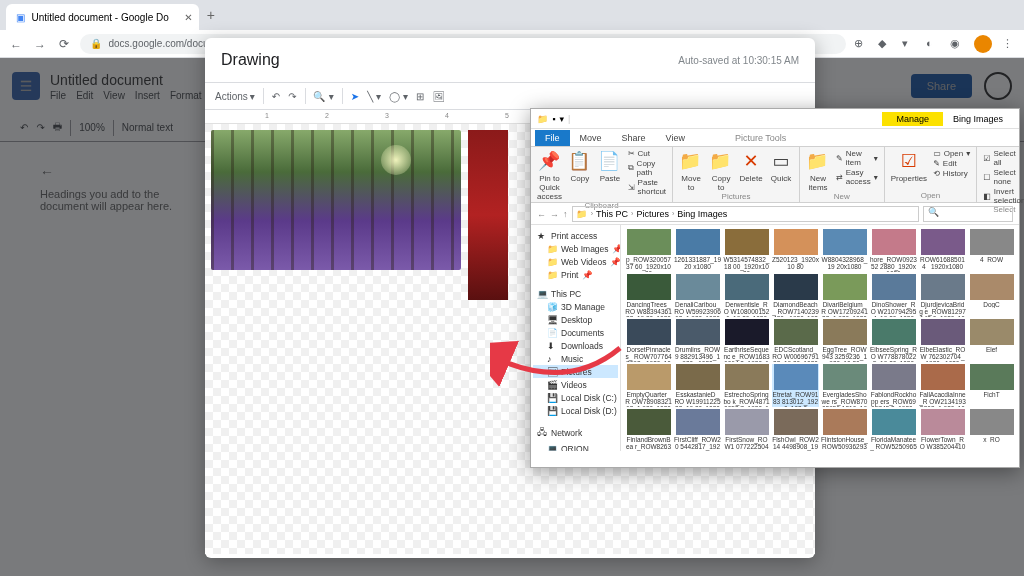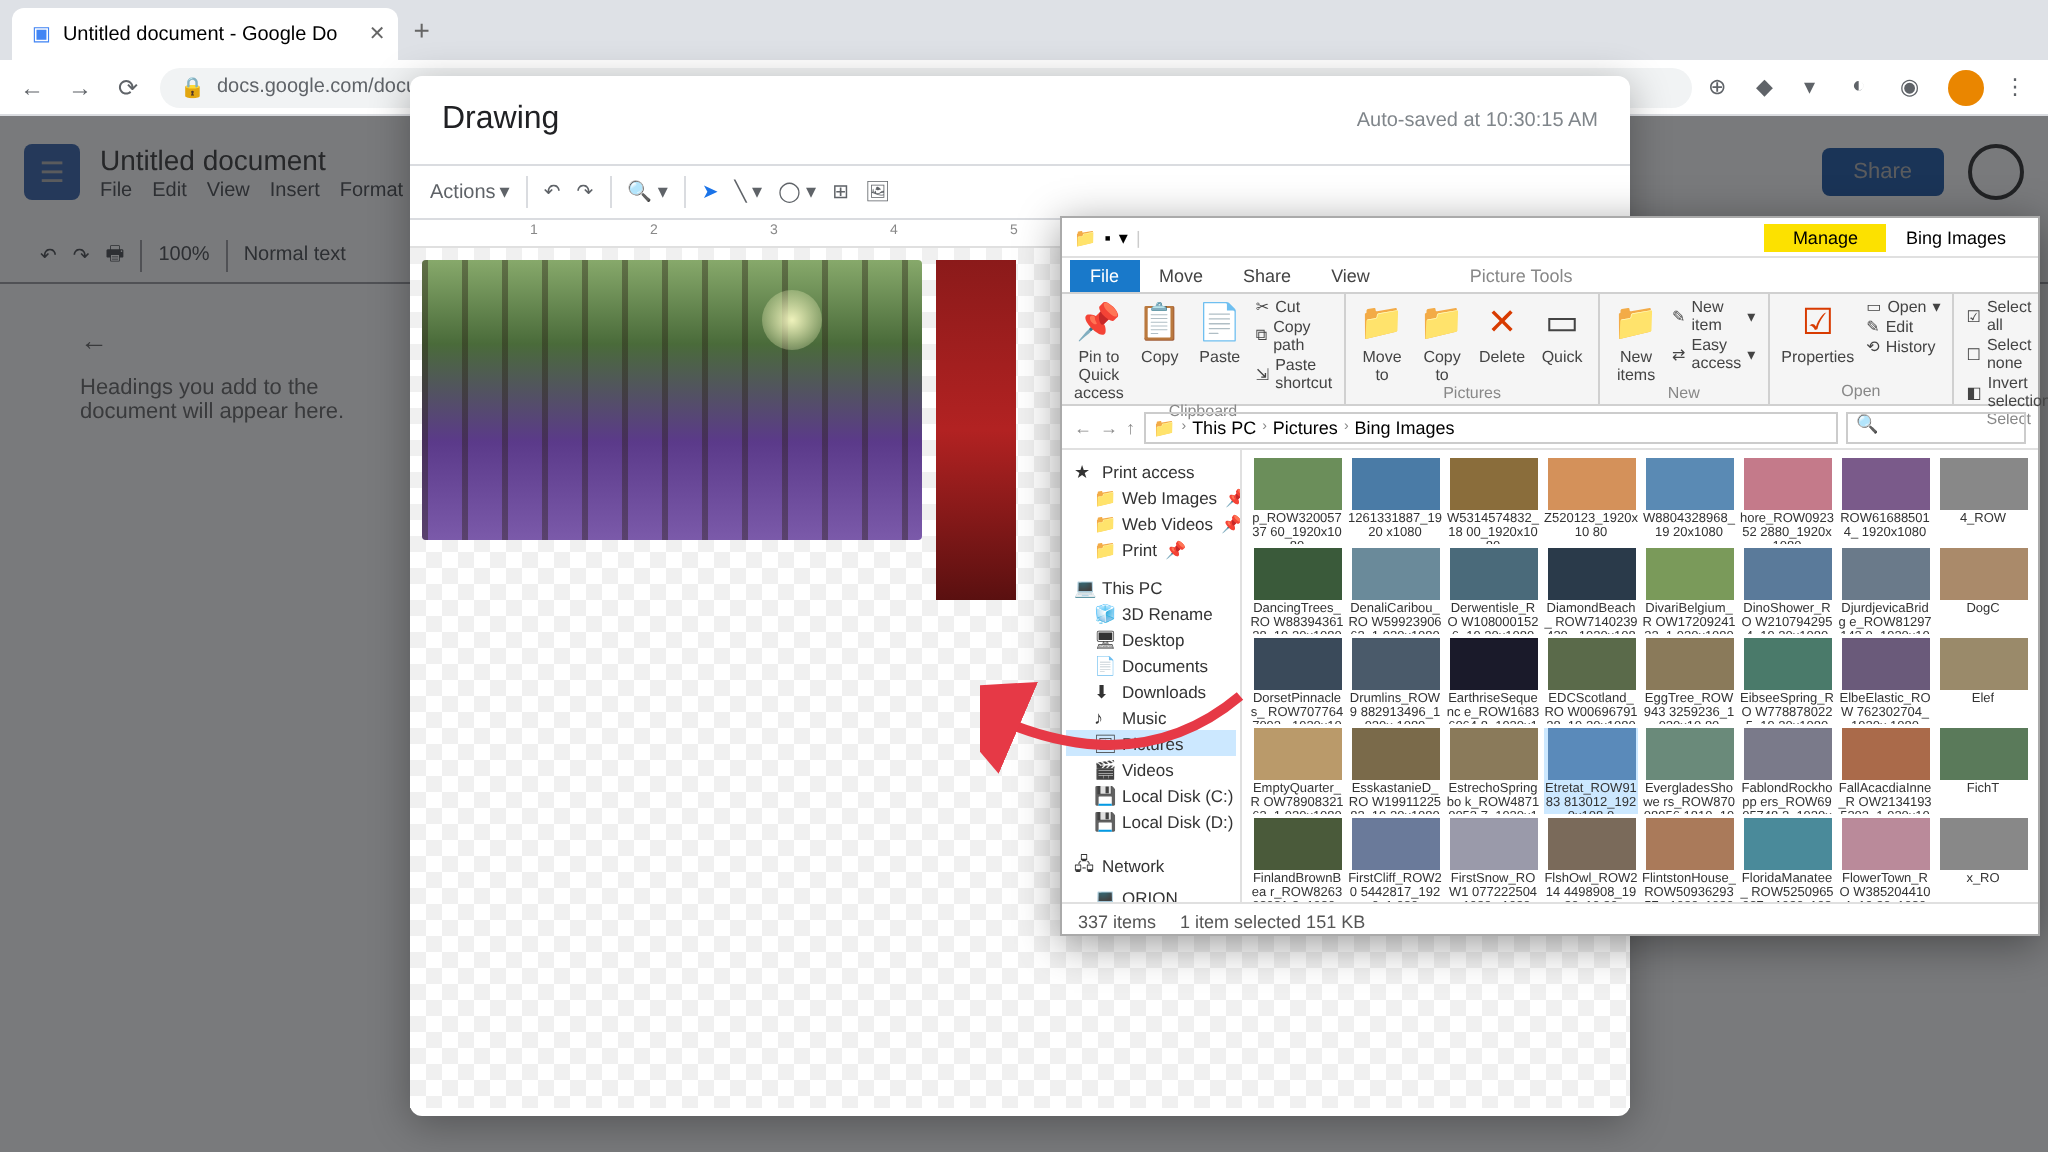--- a/index.html
+++ b/index.html
@@ -309,21 +309,21 @@
       <div class="nav-item indent"><span class="ni-icon" style="color:#f8d775">📁</span><span>Web Images</span> 📌</div>
       <div class="nav-item indent"><span class="ni-icon" style="color:#f8d775">📁</span><span>Web Videos</span> 📌</div>
       <div class="nav-item indent"><span class="ni-icon" style="color:#f8d775">📁</span><span>Print</span> 📌</div>
       <div class="nav-sep"></div>
       <div class="nav-item">
           <span class="ni-icon">💻</span>
           <span>This PC</span>
         </div>
       <div class="nav-item indent">
           <span class="ni-icon">🧊</span>
-          <span>3D Rename</span>
+          <span>3D Manage</span>
         </div>
       <div class="nav-item indent">
           <span class="ni-icon">🖥</span>
           <span>Desktop</span>
         </div>
       <div class="nav-item indent">
           <span class="ni-icon">📄</span>
           <span>Documents</span>
         </div>
       <div class="nav-item indent">
@@ -515,24 +515,20 @@
         </div>
         <div class="thumb">
           <div class="thumb-img" style="background:#ba8a9a"></div>
           <div class="tn">FlowerTown_RO W3852044104_19 20x1080</div>
         </div>
         <div class="thumb">
           <div class="thumb-img" style="background:#888"></div>
           <div class="tn">x_RO</div>
         </div>
       </div>
-  </div>
-  <div class="exp-status">
-    <span>337 items</span>
-    <span>1 item selected   151 KB</span>
   </div>
 </div>
 
 <svg class="arrow" width="140" height="60">
   <defs>
       <marker id="ah" markerWidth="10" markerHeight="10" refX="2" refY="5" orient="auto">
         <path d="M0,0 L10,5 L0,10 Z" fill="#e63946"></path>
       </marker>
     </defs>
   <path d="M130,8 Q80,50 10,20" stroke="#e63946" stroke-width="5" fill="none" marker-end="url(#ah)"></path>

